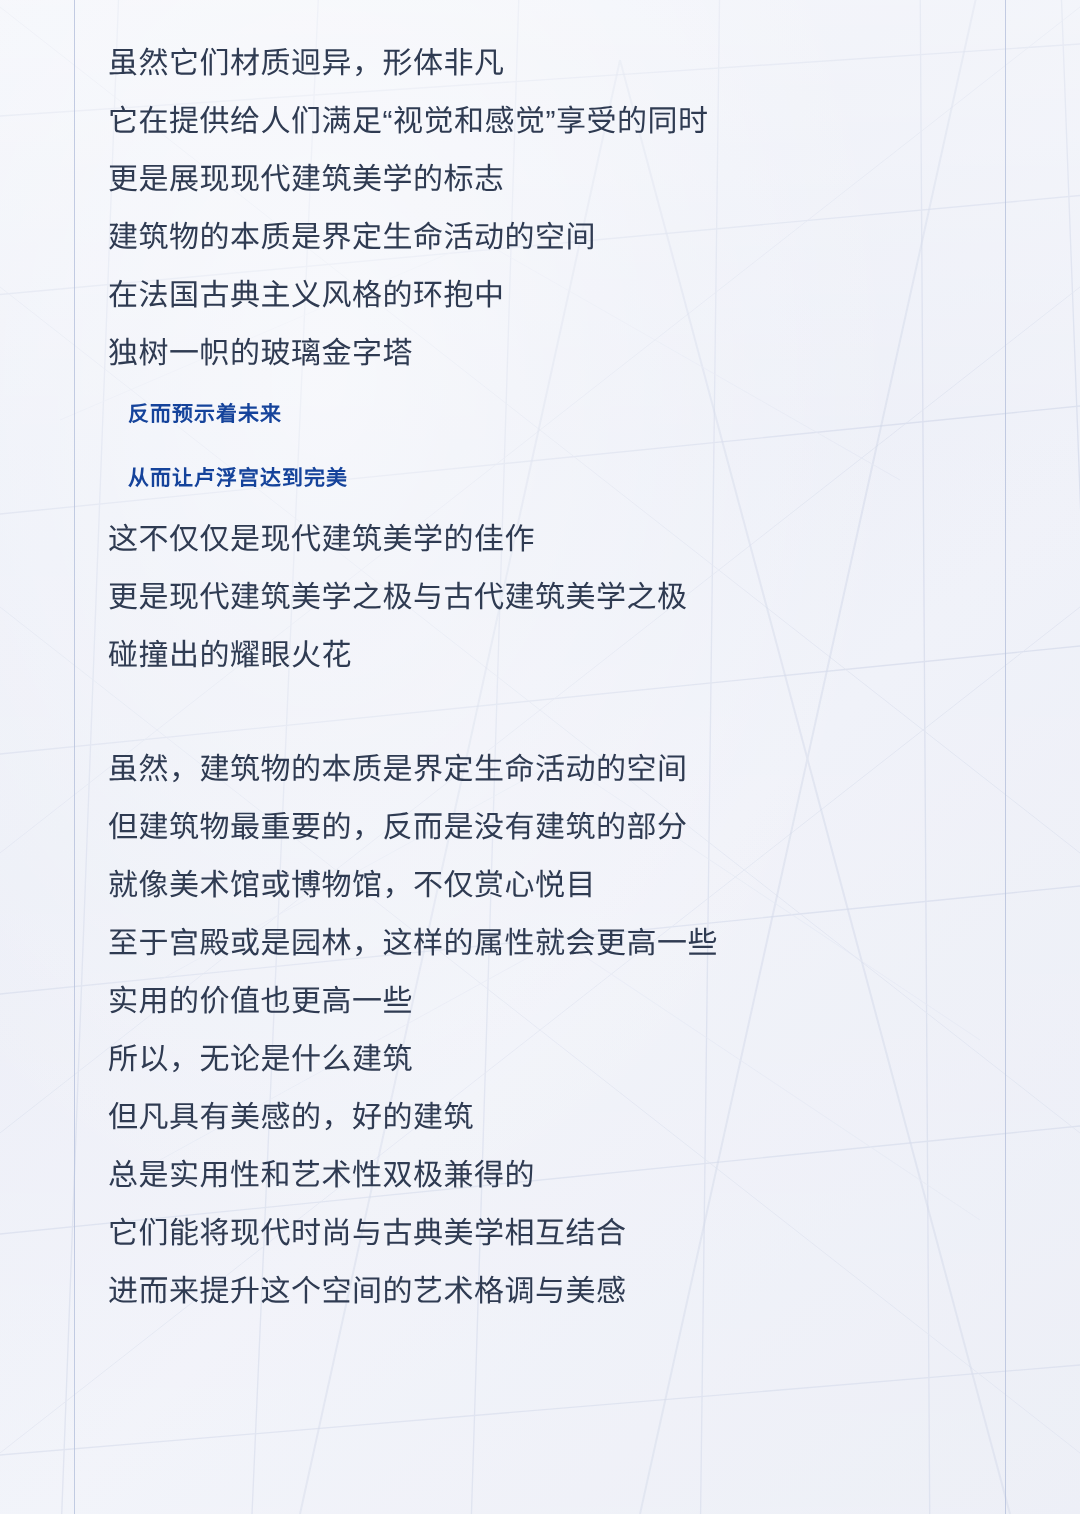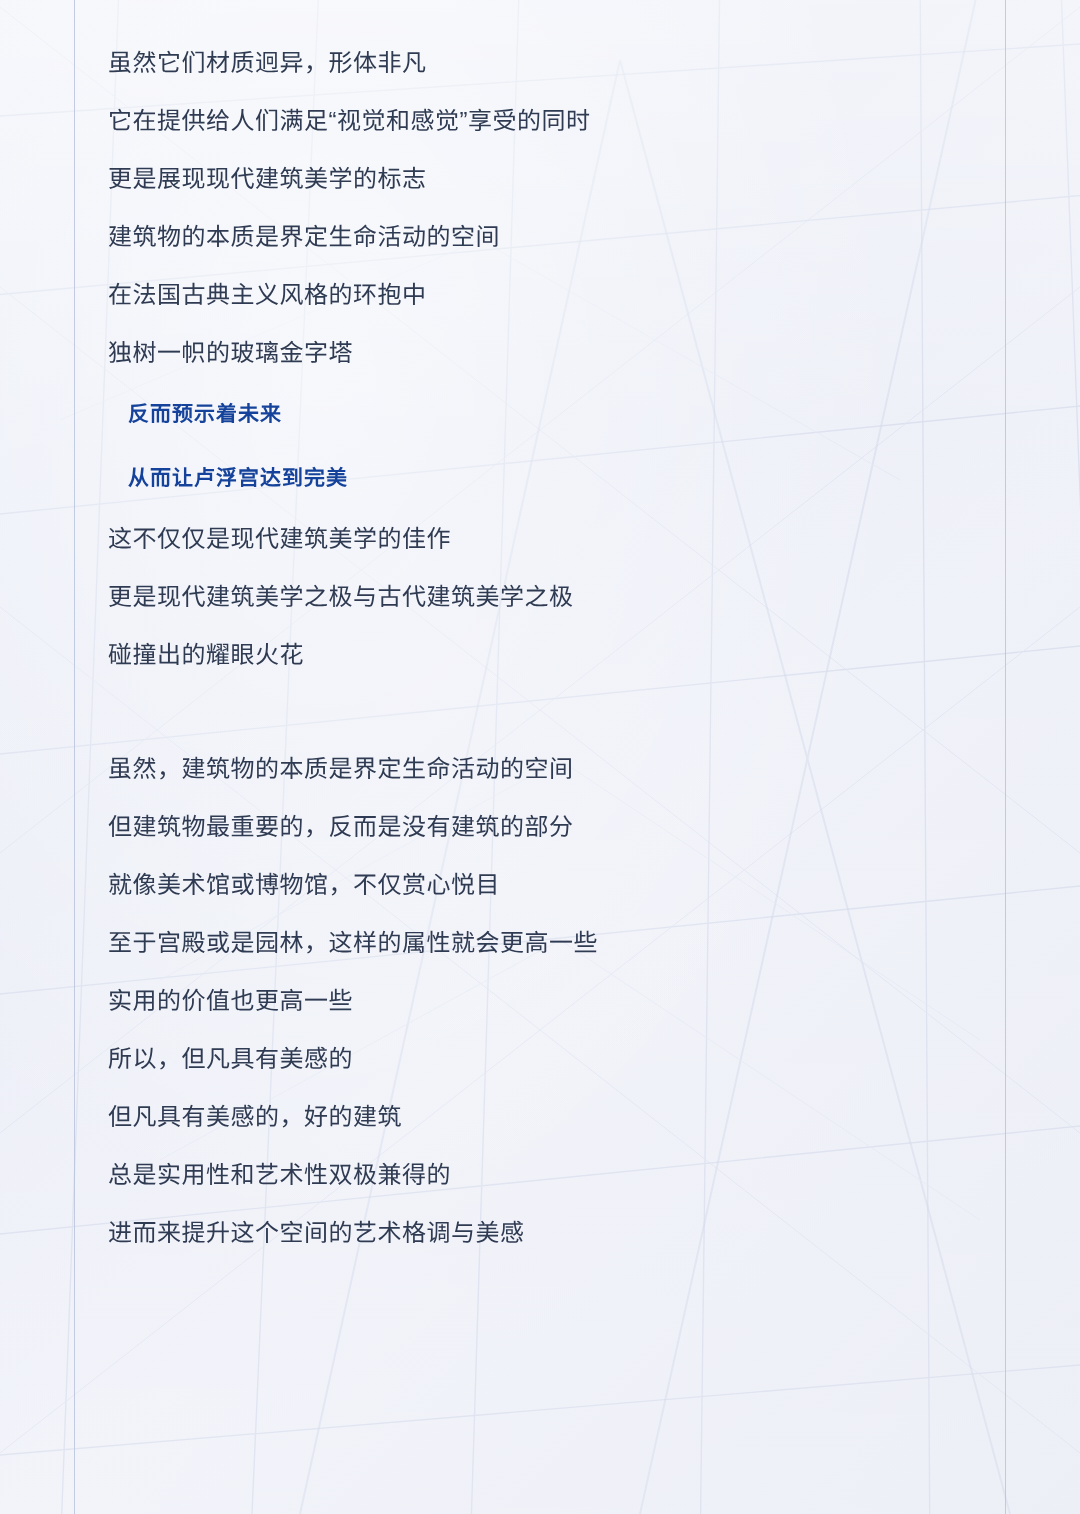--- a/index.html
+++ b/index.html
@@ -65,21 +65,21 @@
   }
 
   .stanza {
     margin: 0 0 0 0;
   }
   .stanza + .stanza {
     margin-top: 56px;
   }
 
   .line {
-    font-size: 24px;
+    font-size: 30px;
     line-height: 58px;
     color: #2f3b52;
     letter-spacing: 0.5px;
     white-space: pre;
   }
   .line.highlight {
     color: #15439b;
     font-weight: bold;
     font-size: 21px;
     line-height: 64px;
@@ -149,20 +149,21 @@
       <div class="line">更是现代建筑美学之极与古代建筑美学之极</div>
       <div class="line">碰撞出的耀眼火花</div>
     </div>
 
     <div class="stanza">
       <div class="line">虽然，建筑物的本质是界定生命活动的空间</div>
       <div class="line">但建筑物最重要的，反而是没有建筑的部分</div>
       <div class="line">就像美术馆或博物馆，不仅赏心悦目</div>
       <div class="line">至于宫殿或是园林，这样的属性就会更高一些</div>
       <div class="line">实用的价值也更高一些</div>
-      <div class="line">所以，但凡具有美感的</div>
+      <div class="line">所以，无论是什么建筑</div>
       <div class="line">但凡具有美感的，好的建筑</div>
       <div class="line">总是实用性和艺术性双极兼得的</div>
+      <div class="line">它们能将现代时尚与古典美学相互结合</div>
       <div class="line">进而来提升这个空间的艺术格调与美感</div>
     </div>
 
   </div>
 </div>
 
 </body></html>

